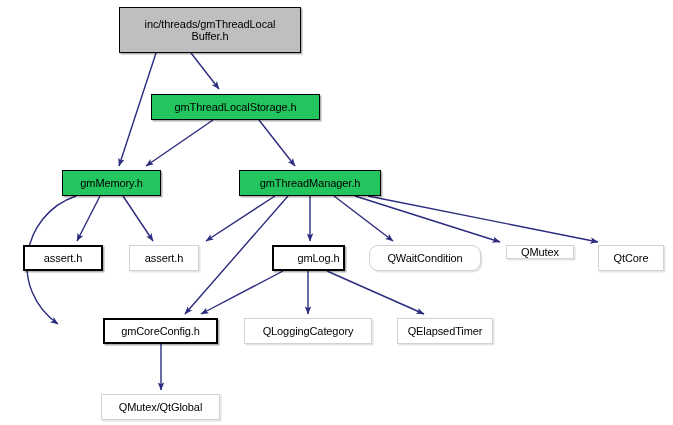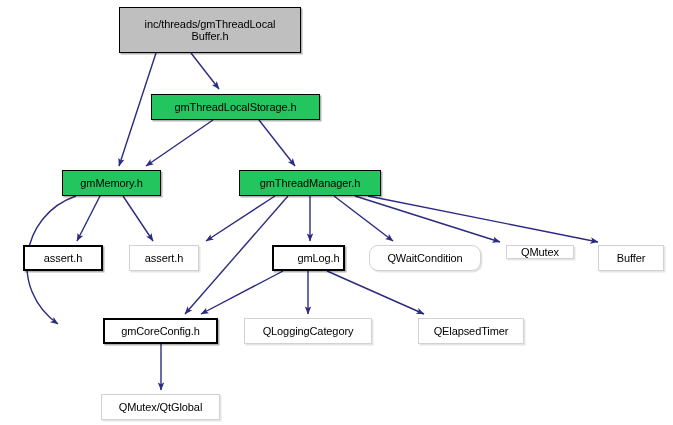--- a/index.html
+++ b/index.html
@@ -95,19 +95,19 @@
       <div class="node-box kind-root" style="left: 79px; top: 7px; width: 182px; height: 46px; margin-left: 40px;"><span class="node-label">inc/threads/gmThreadLocal
 Buffer.h</span></div>
       <div class="node-box kind-project" style="left: 151px; top: 94px; width: 169px; height: 26px;"><span class="node-label">gmThreadLocalStorage.h</span></div>
       <div class="node-box kind-project" style="left: 62px; top: 170px; width: 99px; height: 26px;"><span class="node-label">gmMemory.h</span></div>
       <div class="node-box kind-project" style="left: 239px; top: 170px; width: 142px; height: 26px;"><span class="node-label">gmThreadManager.h</span></div>
       <div class="node-box kind-project-bold" style="left: 23px; top: 245px; width: 80px; height: 26px;"><span class="node-label">assert.h</span></div>
       <div class="node-box kind-external" style="left: 129px; top: 245px; width: 70px; height: 26px;"><span class="node-label">assert.h</span></div>
       <div class="node-box kind-project-bold" style="left: 272px; top: 245px; width: 73px; height: 26px; padding-left: 20px;"><span class="node-label">gmLog.h</span></div>
       <div class="node-box kind-external" style="left: 369px; top: 245px; width: 112px; height: 26px; border-radius: 9px;"><span class="node-label">QWaitCondition</span></div>
       <div class="node-box kind-external" style="left: 506px; top: 245px; width: 68px; height: 14px;"><span class="node-label">QMutex</span></div>
-      <div class="node-box kind-external" style="left: 598px; top: 245px; width: 66px; height: 26px;"><span class="node-label">Buffer</span></div>
+      <div class="node-box kind-external" style="left: 598px; top: 245px; width: 66px; height: 26px;"><span class="node-label">QtCore</span></div>
       <div class="node-box kind-project-bold" style="left: 103px; top: 318px; width: 115px; height: 26px;"><span class="node-label">gmCoreConfig.h</span></div>
       <div class="node-box kind-external" style="left: 244px; top: 318px; width: 128px; height: 26px;"><span class="node-label">QLoggingCategory</span></div>
-      <div class="node-box kind-external" style="left: 418px; top: 318px; width: 106px; height: 26px;"><span class="node-label">QElapsedTimer</span></div>
+      <div class="node-box kind-external" style="left: 397px; top: 318px; width: 96px; height: 26px;"><span class="node-label">QElapsedTimer</span></div>
       <div class="node-box kind-external" style="left: 101px; top: 394px; width: 119px; height: 26px;"><span class="node-label">QMutex/QtGlobal</span></div>
     </div>
 </div>
 
 </body></html>

